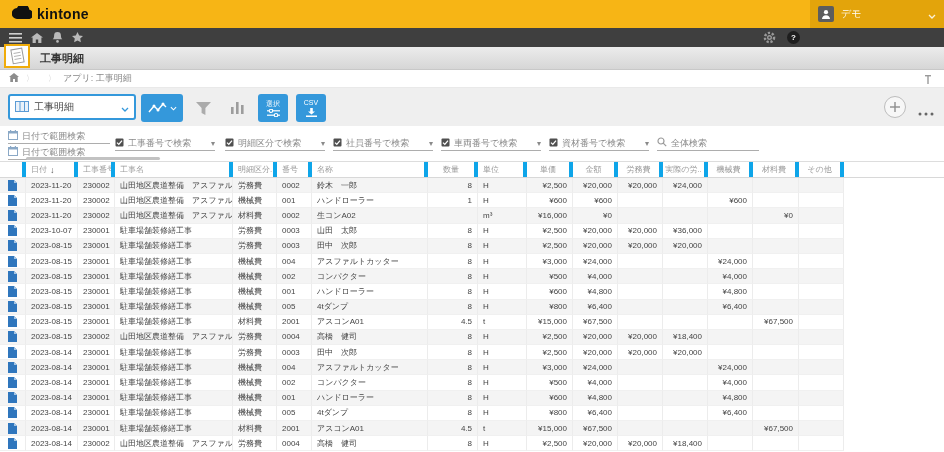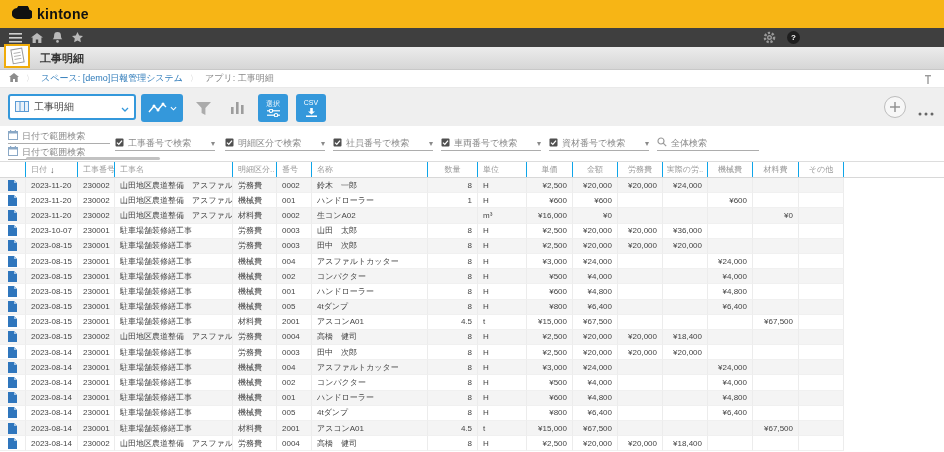--- a/index.html
+++ b/index.html
@@ -78,21 +78,21 @@
   .fdrop { top:10px; width:100px; }
   .fdrop .flabel { flex:1; white-space:nowrap; overflow:hidden; }
   .fdrop .arr { color:#8a8a8a; font-size:8px; }
   .fglobal { left:657px; top:10px; width:102px; }
   .scroll-thumb { position:absolute; left:26px; bottom:1px; width:134px; height:3px;
                   background:#c2c2c2; border-radius:2px; cursor:pointer; }
 
   
   .thead { display:flex; height:16px; background:#fff; border-bottom:1px solid #d8d8d8;
            font-size:8px; color:#9a9a9a; }
-  .thead .cell { border-right:1px solid #0ea5e9; display:flex; align-items:center; }
+  .thead .cell { border-right:4px solid #0ea5e9; display:flex; align-items:center; }
   .trow { display:flex; height:15.2px; font-size:8px; color:#454545; cursor:pointer; }
   .trow .cell { border-right:1px solid #ececec; border-bottom:1px solid #f0f0f0;
                 display:flex; align-items:center; }
   .trow.stripe .cell { background:#f4f4f4; }
   .cell { padding:0 5px; white-space:nowrap; overflow:hidden; }
   .al-r { justify-content:flex-end; }
   .al-c { justify-content:center; }
   .icon-cell { justify-content:center; padding:0; }
   .sort-arrow { color:#555; font-weight:bold; font-size:9px; margin-left:3px; }
 </style>
@@ -103,20 +103,34 @@
 
   <div class="topbar">
     <div class="logo">
       <span>
         <svg width="20" height="13" viewBox="0 0 20 13">
             <path d="M5.5 13A5.5 5.5 0 0 1 5 2a6.5 6.5 0 0 1 12.4 1.8A4.6 4.6 0 0 1 15.5 13z" fill="#111"></path>
           </svg>
       </span>
       <span class="logo-text">kintone</span>
     </div>
+    <div class="user-chip">
+      <span class="avatar">
+        <svg width="10" height="10" viewBox="0 0 10 10">
+            <circle cx="5" cy="3.2" r="2.1" fill="#fff"></circle>
+            <path d="M1 10c0-2.4 1.8-3.8 4-3.8S9 7.6 9 10z" fill="#fff"></path>
+          </svg>
+      </span>
+      <span class="user-name">デモ</span>
+      <span>
+        <svg width="8" height="5" viewBox="0 0 8 5">
+            <polyline points="1,1 4,4 7,1" stroke="rgba(255,255,255,.85)" stroke-width="1.3" fill="none"></polyline>
+          </svg>
+      </span>
+    </div>
   </div>
 
   <div class="navbar">
     <span class="nav-ic">
       <svg width="13" height="10" viewBox="0 0 13 10">
           <rect width="13" height="1.6" fill="#cfcfcf"></rect>
           <rect y="4" width="13" height="1.6" fill="#cfcfcf"></rect>
           <rect y="8" width="13" height="1.6" fill="#cfcfcf"></rect>
         </svg>
     </span>
@@ -159,21 +173,20 @@
     <span class="app-title">工事明細</span>
   </div>
 
   <div class="breadcrumb">
     <span>
       <svg width="10" height="9" viewBox="0 0 10 9">
           <path d="M5 0L0 4h1.3v5h2.7V6h2v3h2.7V4H10z" fill="#8d8d8d"></path>
         </svg>
     </span>
     <span class="bc-sep">〉</span>
-    <span class="bc-link">スペース: [demo]日報管理システム</span>
     <span class="bc-sep">〉</span>
     <span class="bc-cur">アプリ: 工事明細</span>
     <span class="pin-pos">
       <svg width="8" height="9" viewBox="0 0 8 9">
           <rect x="1" width="6" height="1.4" fill="#9a9a9a"></rect>
           <rect x="3.3" y="1" width="1.4" height="8" fill="#9a9a9a"></rect>
         </svg>
     </span>
   </div>
 

